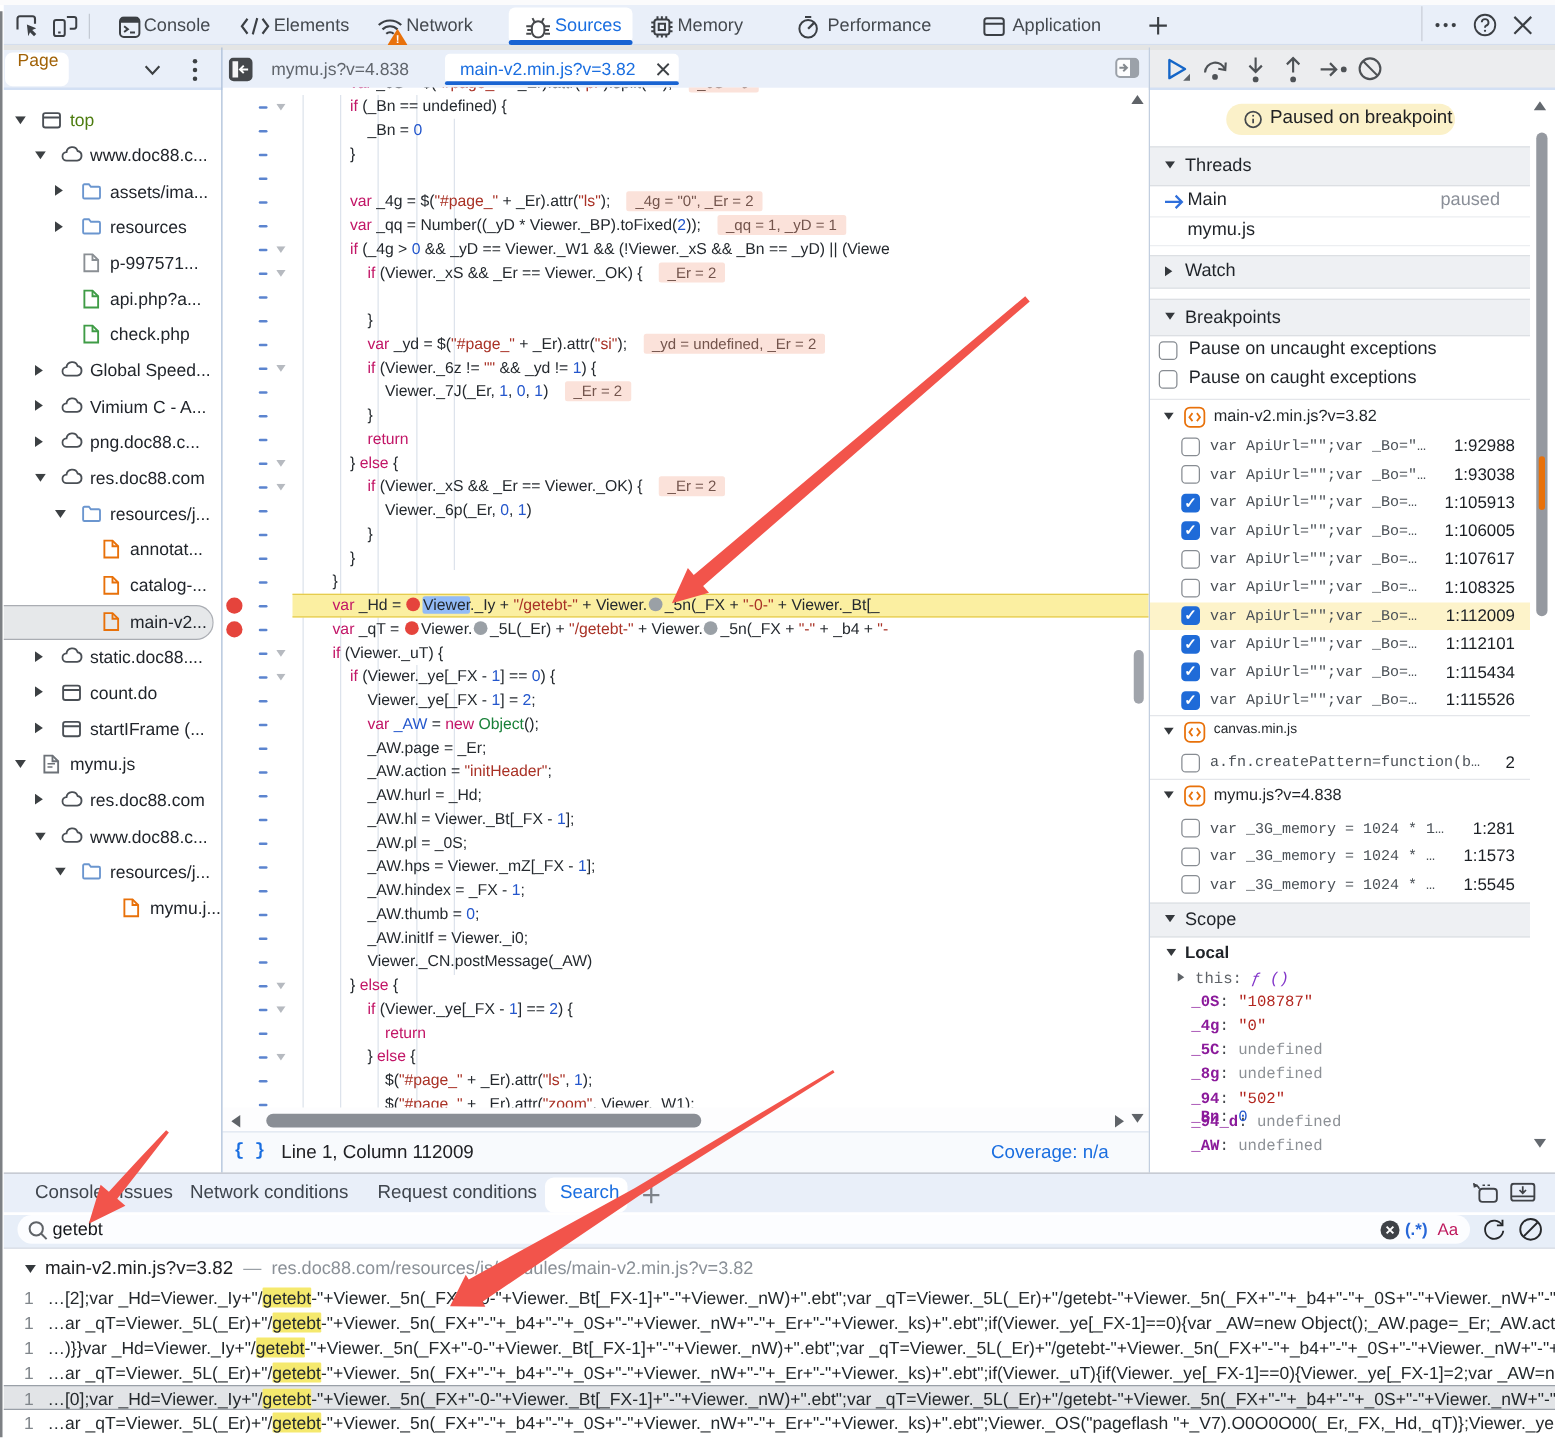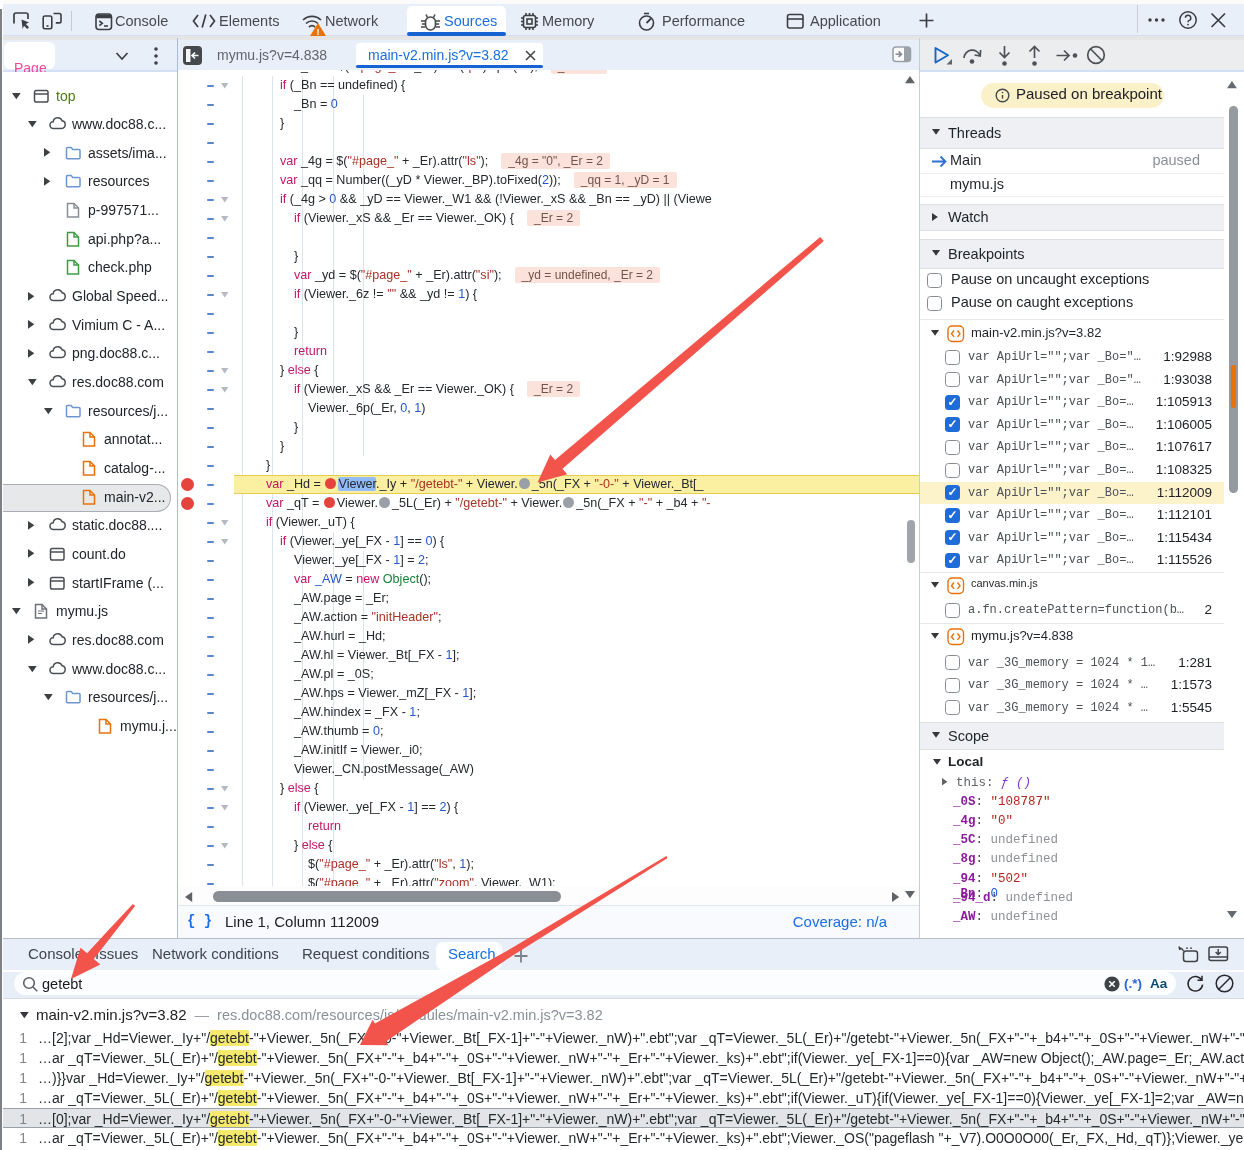--- a/index.html
+++ b/index.html
@@ -104,21 +104,21 @@
 <svg class="abs" style="left:1209px;top:11px" width="19" height="19" fill="none" stroke="#3b3f44" stroke-width="1.7">
 <path d="M2.5 2.5 L16 16 M16 2.5 L2.5 16"></path>
     </svg>
 <div class="abs" style="left:1137px;top:5px;width:1px;height:28px;background:#c9ced7"></div>
 <div class="abs" style="left:0;top:40px;width:1244px;height:31px;background:#e9eff9"></div>
 <div class="abs" style="left:920px;top:40px;width:324px;height:31px;background:#ecedef"></div>
 <div class="abs" style="left:0;top:70px;width:1244px;height:2px;background:#d3e0f4"></div>
 <div class="abs" style="left:177px;top:38px;width:1px;height:900px;background:#a9bdd8;z-index:6"></div>
 <div class="abs" style="left:919px;top:38px;width:1px;height:900px;background:#c2cedf;z-index:6"></div>
 <div class="abs" style="left:4px;top:42px;width:51px;height:27px;background:#fff;border-radius:6px"></div>
-<div class="abs" style="left:14px;top:60px;font-size:14px;color:#ec4899">Page</div>
+<div class="abs" style="left:14px;top:40px;font-size:14px;color:#a16207">Page</div>
 <svg class="abs" style="left:115px;top:51px" width="14" height="10" fill="none" stroke="#3c4043" stroke-width="1.7">
 <path d="M1.5 2 L7 8 L12.5 2"></path>
     </svg>
 <svg class="abs" style="left:152px;top:46px" width="8" height="20">
       <g fill="#3c4043">
 <circle cx="4" cy="3" r="1.8"></circle>
         <circle cx="4" cy="10" r="1.8"></circle>
         <circle cx="4" cy="17" r="1.8"></circle>
       </g>
     </svg>
@@ -357,20 +357,21 @@
 <div class="dash" style="top:166.5px"></div>
 <div class="cl" style="top:177px">                    }</div>
 <div class="dash" style="top:185.5px"></div>
 <div class="cl" style="top:196px">                    <span class="k">var</span> _yd = $(<span class="s">"#page_"</span> + _Er).attr(<span class="s">"si"</span>);<span class="hint">_yd = undefined, _Er = 2</span></div>
 <div class="dash" style="top:204.5px"></div>
 <div class="cl" style="top:215px">                    <span class="k">if</span> (Viewer._6z != <span class="s">""</span> &amp;&amp; _yd != <span class="n">1</span>) {</div>
 <div class="dash" style="top:223.5px"></div>
 <svg class="abs" style="left:43px;top:222px" width="8.8" height="7">
         <polygon points="0,0 7.4399999999999995,0 3.7199999999999998,5.4" fill="#b6bac0"></polygon>
       </svg>
+<div class="cl" style="top:234px">                        Viewer._7J(_Er, <span class="n">1</span>, <span class="n">0</span>, <span class="n">1</span>)<span class="hint">_Er = 2</span></div>
 <div class="dash" style="top:242.5px"></div>
 <div class="cl" style="top:253px">                    }</div>
 <div class="dash" style="top:261.5px"></div>
 <div class="cl" style="top:272px">                    <span class="k">return</span></div>
 <div class="dash" style="top:280.5px"></div>
 <div class="cl" style="top:291px">                } <span class="k">else</span> {</div>
 <div class="dash" style="top:299.5px"></div>
 <svg class="abs" style="left:43px;top:298px" width="8.8" height="7">
         <polygon points="0,0 7.4399999999999995,0 3.7199999999999998,5.4" fill="#b6bac0"></polygon>
       </svg>
@@ -626,21 +627,21 @@
 <svg class="abs" style="left:22px;top:976px" width="17" height="17" fill="none" stroke="#5f6368" stroke-width="1.6">
 <circle cx="7" cy="7" r="5.3"></circle>
       <path d="M11 11 L15.3 15.3"></path>
     </svg>
 <div class="abs" style="left:42px;top:976px;font-size:14.5px;color:#15181c">getebt</div>
 <svg class="abs" style="left:1104px;top:976px" width="16" height="16">
       <circle cx="8" cy="8" r="7.6" fill="#3f4247"></circle>
 <path d="M5.3 5.3 L10.7 10.7 M10.7 5.3 L5.3 10.7" stroke="#fff" stroke-width="1.6"></path>
     </svg>
 <div class="abs" style="left:1124px;top:976px;font-size:13.5px;color:#2767d8;font-weight:bold">(.*)</div>
-<div class="abs" style="left:1150px;top:976px;font-size:13.5px;color:#0c4a6e;font-weight:bold">Aa</div>
+<div class="abs" style="left:1150px;top:976px;font-size:13.5px;color:#be185d;font-weight:normal">Aa</div>
 <svg class="abs" style="left:1185px;top:974px" width="20" height="20" fill="none" stroke="#26282b" stroke-width="1.5">
 <path d="M16.6 6 a7.3 7.3 0 1 0 1 4.6"></path>
       <path d="M12.5 6.3 H17 V1.8" fill="none"></path>
     </svg>
 <svg class="abs" style="left:1215px;top:974px" width="20" height="20" fill="none" stroke="#26282b" stroke-width="1.5">
 <circle cx="9.5" cy="9.5" r="8.3"></circle>
       <path d="M4 15 L15 4"></path>
     </svg>
 <div class="abs" style="left:0;top:1001px;width:1244px;height:149px;background:#fff;overflow:hidden">
 <svg class="abs" style="left:20px;top:11px" width="10.1" height="8">

